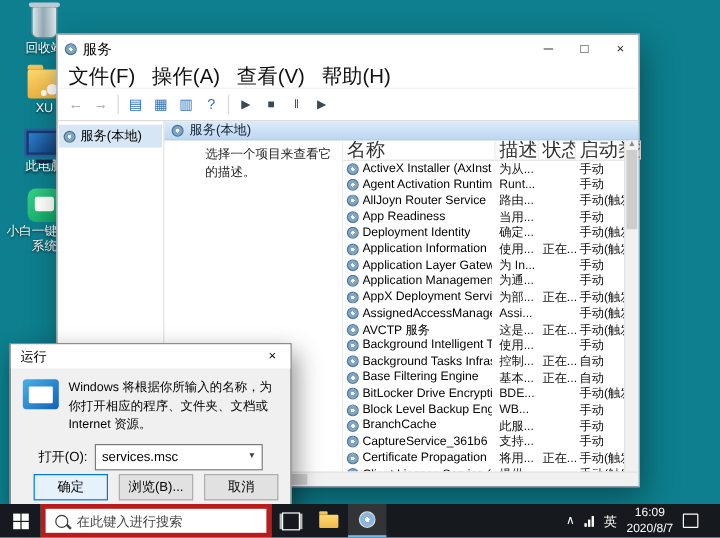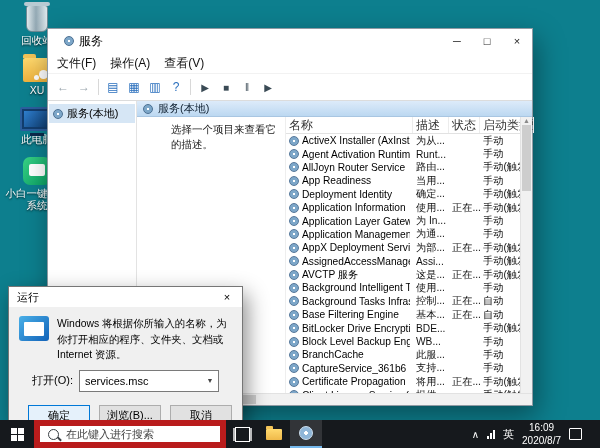--- a/index.html
+++ b/index.html
@@ -15,43 +15,43 @@
   .ico-user::before{content:"";position:absolute;top:-4px;left:0;width:13px;height:4px;background:#f3c458;border-radius:2px 2px 0 0;}
   .ico-user::after{content:"";position:absolute;right:3px;bottom:3px;width:9px;height:9px;border-radius:50%;background:#fff;box-shadow:-7px 3px 0 -2px #fff;}
   .ico-pc{width:30px;height:20px;background:#123d6e;border:2px solid #2c5e9e;border-radius:2px;position:relative;}
   .ico-pc::before{content:"";position:absolute;inset:2px;background:linear-gradient(135deg,#2f7fd0,#0d3a6b);}
   .ico-pc::after{content:"";position:absolute;left:8px;right:8px;bottom:-7px;height:3px;background:#0c2b4d;}
   .ico-xb{width:28px;height:28px;border-radius:7px;background:linear-gradient(135deg,#39d285,#089e63);position:relative;}
   .ico-xb::after{content:"";position:absolute;inset:7px 6px 9px 6px;background:#fff;border-radius:2px;}
 
   
   .win{position:absolute;left:47px;top:28px;width:484px;height:376px;background:#fff;border:1px solid #8f9aa3;box-shadow:4px 10px 26px rgba(0,0,0,.38);display:flex;flex-direction:column;z-index:10;}
-  .titlebar{height:24px;display:flex;align-items:center;padding-left:16px;font-size:12px;color:#000;flex:none;}
+  .titlebar{height:24px;display:flex;align-items:center;padding-left:6px;font-size:12px;color:#000;flex:none;}
   .titlebar .ttl{margin-left:5px;}
   .wctrls{margin-left:auto;display:flex;height:100%;}
   .wbtn{width:30px;height:100%;display:flex;align-items:center;justify-content:center;font-size:11px;color:#222;}
-  .menubar{height:20px;display:flex;align-items:center;font-size:12px;color:#111;padding-left:2px;flex:none;border-bottom:1px solid #f2f2f2;}
+  .menubar{height:20px;display:flex;align-items:center;font-size:17px;color:#111;padding-left:2px;flex:none;border-bottom:1px solid #f2f2f2;}
   .menu-item{padding:2px 7px;}
   .toolbar{height:26px;display:flex;align-items:center;gap:1px;padding:0 5px;border-bottom:1px solid #dcdcdc;flex:none;}
   .tbtn{width:20px;height:20px;display:flex;align-items:center;justify-content:center;font-size:12px;border-radius:2px;}
   .tbtn.nav{color:#9aa5ad;}
   .tbtn.doc{color:#2a6fbd;}
   .tbtn.play{color:#3a4a55;font-size:10px;}
   .tbsep{width:1px;height:16px;background:#d8d8d8;margin:0 3px;}
 
   .content{flex:1;display:flex;min-height:0;}
   .treepane{width:88px;border-right:1px solid #e3e3e3;padding-top:3px;font-size:11px;flex:none;}
   .treeitem{display:flex;align-items:center;gap:4px;padding:2px 4px;background:#d6e6f5;margin:0 1px;white-space:nowrap;overflow:hidden;}
   .rightregion{flex:1;display:flex;flex-direction:column;min-width:0;}
   .paneband{height:15px;flex:none;display:flex;align-items:center;gap:5px;padding-left:6px;font-size:11px;color:#123;background:linear-gradient(#ddebfa,#bcd8f1);border-bottom:1px solid #a9c6e2;}
   .dotico{width:8px;height:8px;border-radius:50%;background:radial-gradient(circle,#fff 0 1.5px,#7da7c9 1.5px 4px);border:1px solid #4a6f92;flex:none;}
   .listsplit{flex:1;display:flex;min-height:0;}
   .descpane{width:108px;flex:none;padding:5px 6px;font-size:10.5px;color:#222;line-height:1.45;border-right:1px solid #eee;margin-left:28px;}
   .tablepane{flex:1;display:flex;flex-direction:column;min-width:0;}
-  .thead{display:flex;height:16px;flex:none;font-size:12px;color:#333;border-bottom:1px solid #e2e2e2;align-items:center;}
+  .thead{display:flex;height:16px;flex:none;font-size:16px;color:#333;border-bottom:1px solid #e2e2e2;align-items:center;}
   .thead .cell{border-right:1px solid #ececec;height:100%;display:flex;align-items:center;}
   .cell{padding:0 3px;white-space:nowrap;overflow:hidden;box-sizing:border-box;flex:none;}
   .c-name{width:127px;}
   .c-desc{width:36px;}
   .c-status{width:31px;}
   .c-start{width:47px;}
   .c-logon{flex:1;min-width:0;}
   .rows{flex:1;overflow:hidden;}
   .srow{display:flex;align-items:center;height:13.4px;font-size:10.2px;color:#111;}
   .srow .c-name{display:flex;align-items:center;gap:3px;color:#000;}
@@ -66,30 +66,30 @@
   .rundlg{position:absolute;left:8px;top:286px;width:233px;height:134px;background:#f0f0f0;border:1px solid #767676;box-shadow:4px 8px 20px rgba(0,0,0,.45);display:flex;flex-direction:column;z-index:20;font-size:11px;}
   .rdtitle{height:20px;background:#fff;display:flex;align-items:center;padding-left:8px;font-size:11px;color:#000;flex:none;}
   .rdclose{margin-left:auto;width:30px;height:100%;display:flex;align-items:center;justify-content:center;font-size:11px;}
   .rdbody{display:flex;gap:8px;padding:9px 10px 4px;}
   .runico{width:30px;height:25px;flex:none;border-radius:3px;background:linear-gradient(135deg,#49b0e8,#1262b8);position:relative;}
   .runico::after{content:"";position:absolute;inset:6px 5px 5px 5px;background:#fff;border-radius:1px;}
   .rdtext{font-size:10.4px;line-height:1.5;color:#000;}
   .rdopen{display:flex;align-items:center;gap:6px;padding:3px 23px 0;}
   .combo{flex:1;height:20px;background:#fff;border:1px solid #7a7a7a;display:flex;align-items:center;padding-left:5px;font-size:11px;color:#000;}
   .combo .arrow{margin-left:auto;width:16px;height:100%;display:flex;align-items:center;justify-content:center;font-size:7px;color:#444;}
-  .rdbtns{display:flex;justify-content:flex-end;gap:9px;padding:13px 10px 10px;}
+  .rdbtns{display:flex;justify-content:flex-end;gap:9px;padding:3px 10px 10px;}
   .btn{width:62px;height:22px;display:flex;align-items:center;justify-content:center;font-size:11px;background:#e1e1e1;border:1px solid #adadad;box-sizing:border-box;}
   .btn.default{background:#e5f1fb;border:1px solid #0078d7;}
 
   
   .taskbar{position:absolute;left:0;bottom:0;width:600px;height:28px;background:#16191d;display:flex;align-items:stretch;z-index:30;}
   .startbtn{width:34px;display:flex;align-items:center;justify-content:center;}
   .winlogo{display:grid;grid-template-columns:6px 6px;grid-template-rows:6px 6px;gap:1px;}
   .winlogo span{background:#fff;}
-  .searchbox{width:192px;background:#fff;display:flex;align-items:center;gap:7px;padding:0 8px;border:6px solid #b91c1c;box-sizing:border-box;}
+  .searchbox{width:192px;background:#fff;display:flex;align-items:center;gap:7px;padding:0 8px;border:4px solid #b91c1c;box-sizing:border-box;}
   .mag{width:9px;height:9px;border:1.5px solid #3a3f44;border-radius:50%;position:relative;flex:none;}
   .mag::after{content:"";position:absolute;width:5px;height:1.5px;background:#3a3f44;transform:rotate(45deg);right:-4px;bottom:-1px;}
   .searchtxt{font-size:11px;color:#444;white-space:nowrap;overflow:hidden;}
   .tkbtn{width:32px;display:flex;align-items:center;justify-content:center;position:relative;}
   .tkbtn.active{background:rgba(255,255,255,.12);border-bottom:2px solid #76b9ed;box-sizing:border-box;}
   .taskview{width:13px;height:13px;border:1px solid #fff;background:transparent;box-shadow:-3px 0 0 -1px rgba(255,255,255,.7),3px 0 0 -1px rgba(255,255,255,.7);}
   .tbfolder{width:16px;height:11px;background:linear-gradient(#ffd96e,#efb94a);border-radius:1px;position:relative;}
   .tbfolder::before{content:"";position:absolute;top:-3px;left:0;width:7px;height:3px;background:#f3c458;border-radius:1px 1px 0 0;}
   .tbgear{width:12px;height:12px;border-radius:50%;background:radial-gradient(circle,#fff 0 2px,#8fb6d8 2px 6px);border:1px solid #cfe2f2;}
   .tray{margin-left:auto;display:flex;align-items:center;gap:8px;padding-right:5px;color:#fff;}
@@ -134,20 +134,21 @@
         <span class="wbtn">─</span>
         <span class="wbtn">□</span>
         <span class="wbtn close">×</span>
       </div>
     </div>
     <div class="menubar">
 
     <span class="menu-item">文件(F)</span>
         <span class="menu-item">操作(A)</span>
         <span class="menu-item">查看(V)</span>
+        <span class="menu-item">帮助(H)</span>
       </div>
     <div class="toolbar">
 
     <span class="tbtn nav">←</span>
         <span class="tbtn nav">→</span>
         <span class="tbsep"></span>
         <span class="tbtn doc">▤</span>
         <span class="tbtn doc">▦</span>
         <span class="tbtn doc">▥</span>
         <span class="tbtn doc">?</span>

